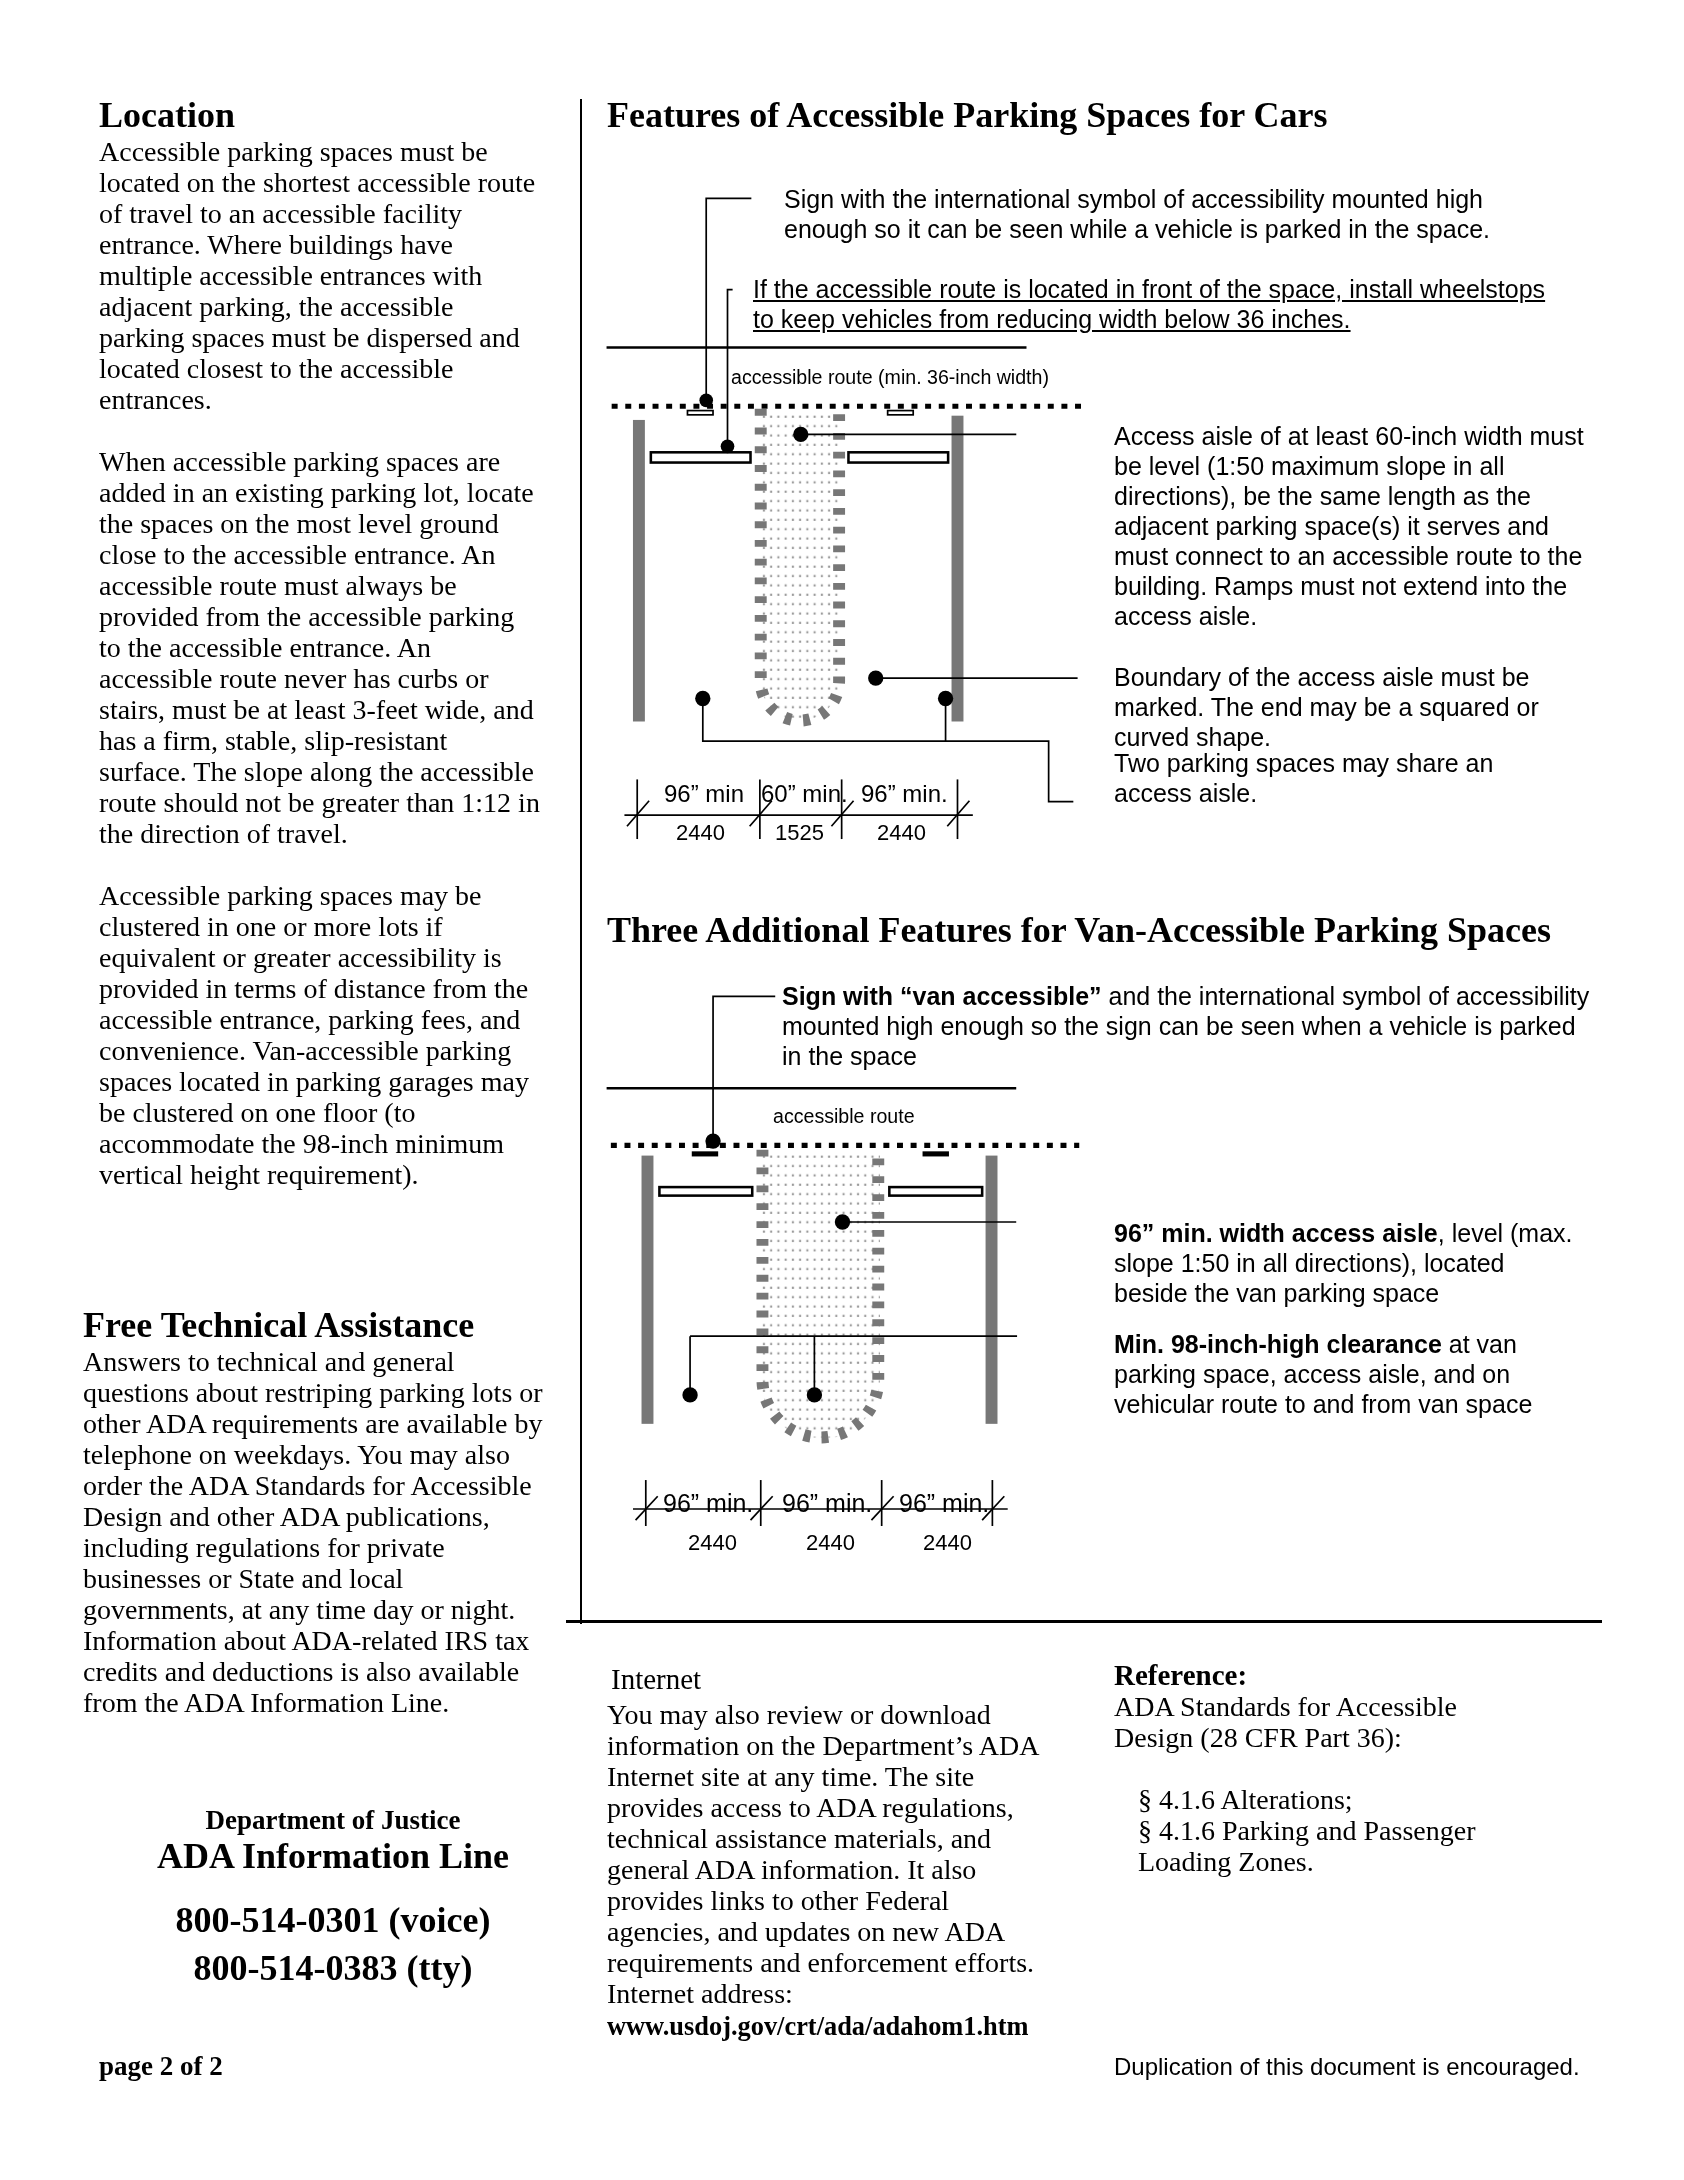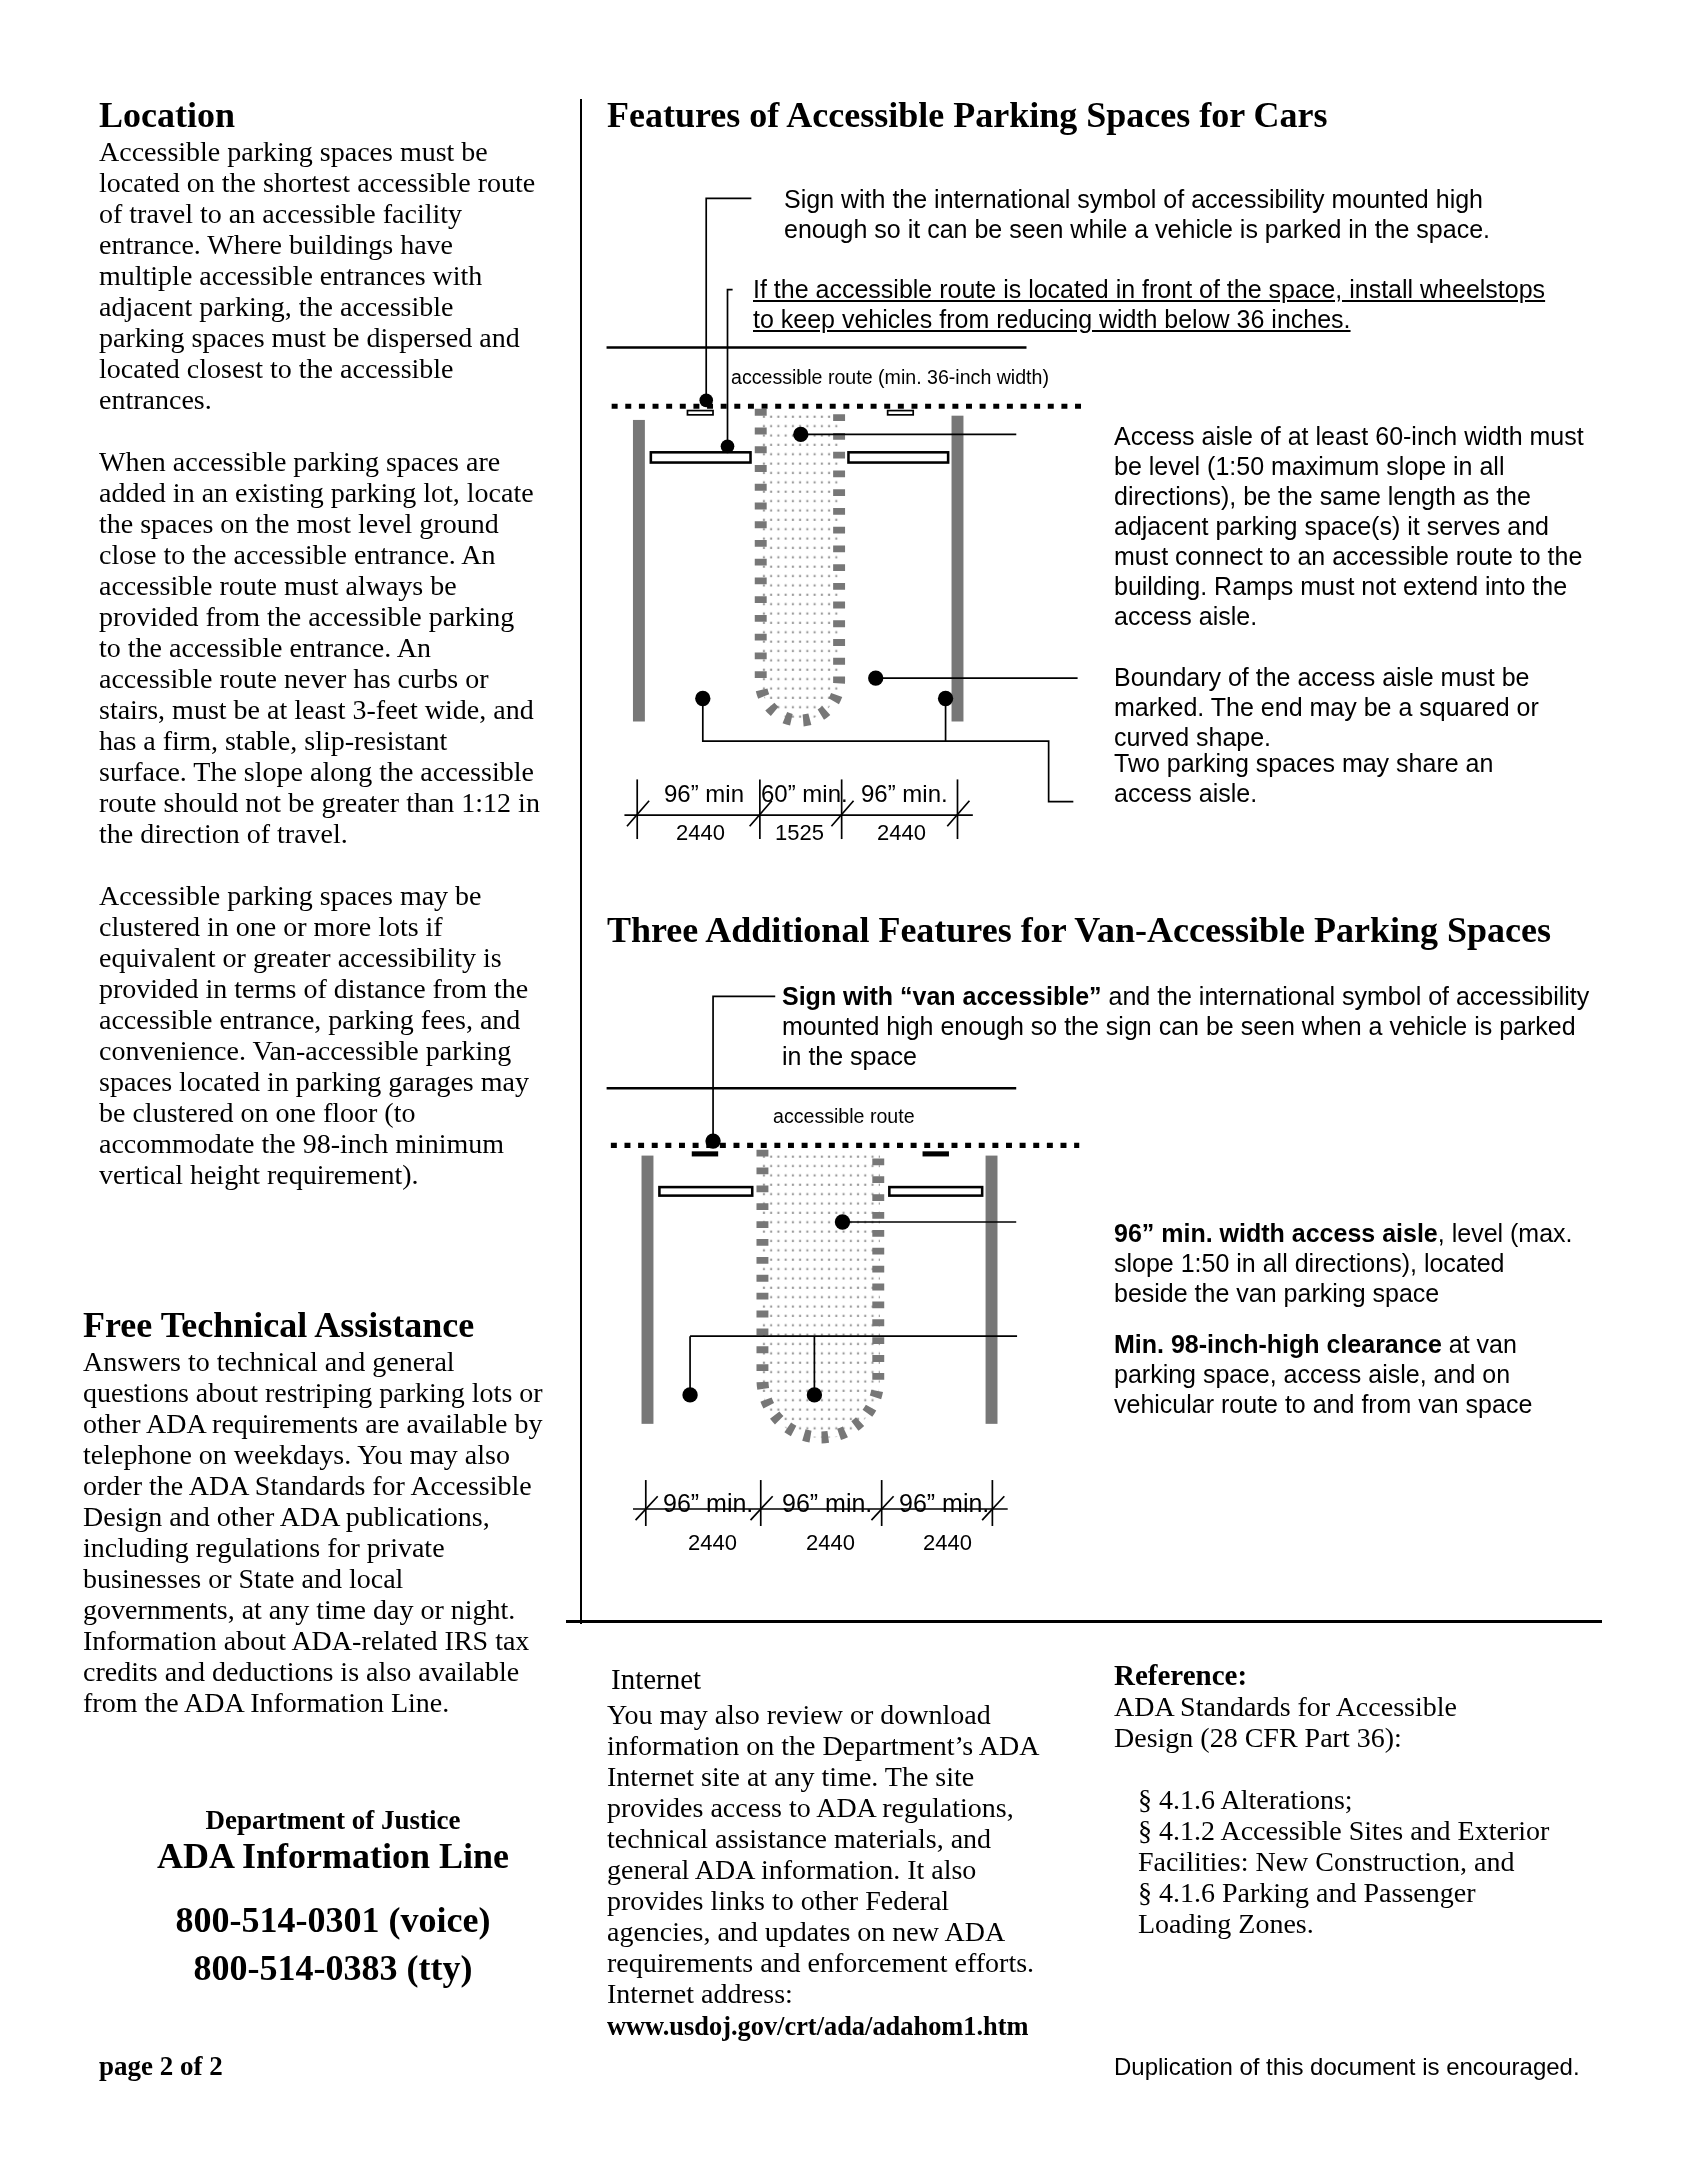--- a/index.html
+++ b/index.html
@@ -185,19 +185,18 @@
   <h3 class="serif" style="margin:4px; font-size:29px; line-height:32px; font-weight:normal;">Internet</h3>
   <p class="body-text" style="width:447px;">You may also review or download information on the Department’s ADA Internet site at any time.  The site provides access to ADA regulations, technical assistance materials, and general ADA information.  It also provides links to other Federal agencies, and updates on new ADA requirements and enforcement efforts.  Internet address:</p>
   <div class="serif" style="font-weight:bold; font-size:26.4px; line-height:34px;">www.usdoj.gov/crt/ada/adahom1.htm</div>
 </section>
 
 <section class="abs" style="left:1114px; top:1659px; width:477px;">
   <h3 class="serif" style="margin:0; font-size:29px; line-height:32px; font-weight:bold;">Reference:</h3>
   <p class="body-text" style="width:375px;">ADA Standards for Accessible Design (28 CFR Part 36):</p>
   <div class="ref-list">
     <div class="body-text" style="width:417px;">§ 4.1.6 Alterations;</div>
-    <div class="body-text" style="width:417px;">§ 4.1.2 Accessible Sites and Exterior Facilities: New Construction, and</div>
     <div class="body-text" style="width:358px;">§ 4.1.6 Parking and Passenger Loading Zones.</div>
   </div>
 </section>
 
 <div class="abs sans" style="left:1114px; top:2053px; font-size:24px;">Duplication of this document is encouraged.</div>
 
 
 </body></html>

